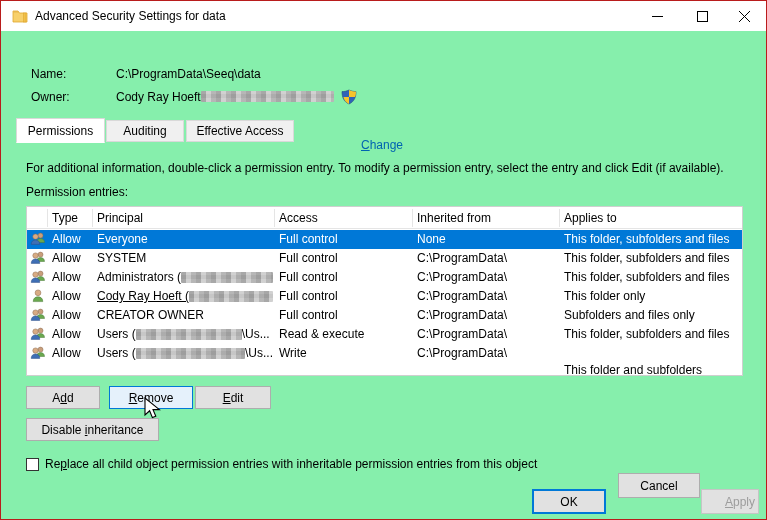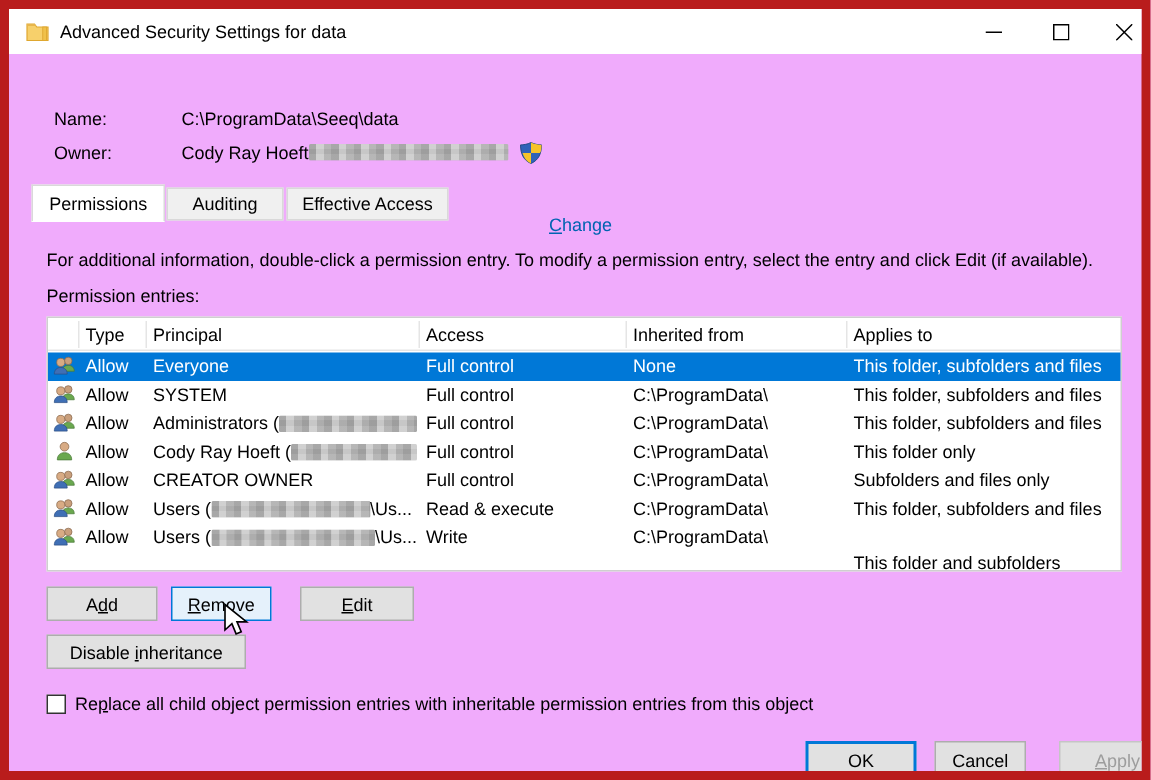--- a/index.html
+++ b/index.html
@@ -1,18 +1,18 @@
 <!DOCTYPE html>
 <html><head>
 <meta charset="utf-8">
 <style>
   * { margin:0; padding:0; box-sizing:border-box; }
   html,body { width:767px; height:520px; }
   body { font-family:"Liberation Sans","DejaVu Sans",sans-serif; font-size:12px; color:#000; background:#fff; }
-  #window { position:relative; width:767px; height:520px; background:#f0abfc; border:6px solid #b91c1c; overflow:hidden; }
+  #window { position:relative; width:767px; height:520px; background:#86efac; border:1px solid #b91c1c; overflow:hidden; }
 
   
   .titlebar { position:absolute; left:0; top:0; width:765px; height:30px; background:#ffffff; }
   .title-icon { position:absolute; left:11px; top:7px; width:16px; height:16px; }
   .title-text { position:absolute; left:34px; top:8px; font-size:12px; color:#000; white-space:nowrap; }
   .winbtn { position:absolute; top:0; width:45px; height:30px; display:flex; align-items:center; justify-content:center; }
   .winbtn svg { display:block; }
 
   .lbl { position:absolute; white-space:nowrap; }
 
@@ -170,21 +170,21 @@
           <span class="cell" style="left:252px; width:130px;">Full control</span>
           <span class="cell" style="left:390px; width:140px;">C:\ProgramData\</span>
           <span class="cell" style="left:537px; width:178px;">This folder, subfolders and files</span>
         </div>
         <div class="trow" style="top: 80px;">
           <svg class="rowicon" viewBox="0 0 16 16">
             <circle cx="8" cy="4.8" r="2.9" fill="#d8ab84" stroke="#8a6a4f" stroke-width="0.5"></circle>
             <path d="M3.2 13.6 C3.2 10.2 5.4 8.8 8 8.8 C10.6 8.8 12.8 10.2 12.8 13.6 Z" fill="#6aa84f" stroke="#4a7a38" stroke-width="0.5"></path>
           </svg>
           <span class="cell" style="left:25px; width:40px;">Allow</span>
-          <span class="cell principal-wrap" style="left:70px; width:176px;">
+          <span class="cell principal-wrap" style="left:70px; width:176px;text-decoration:underline;">
             <span>Cody Ray Hoeft (</span>
             <span class="blur" style="width:90px;"></span>
             <span></span>
           </span>
           <span class="cell" style="left:252px; width:130px;">Full control</span>
           <span class="cell" style="left:390px; width:140px;">C:\ProgramData\</span>
           <span class="cell" style="left:537px; width:178px;">This folder only</span>
         </div>
         <div class="trow" style="top: 99px;">
           <svg class="rowicon" viewBox="0 0 16 16">
@@ -235,21 +235,21 @@
           <span class="cell" style="left:252px; width:130px;">Write</span>
           <span class="cell" style="left:390px; width:140px;">C:\ProgramData\</span>
           <span class="cell" style="left:537px; width:178px;margin-top:17px;">This folder and subfolders</span>
         </div>
       </div>
   </div>
 
   <div class="btn" style="left:25px; top:385px; width:74px;">
       <span>A<u>d</u>d</span>
     </div>
-  <div class="btn hover" style="left:108px; top:385px; width:67px;">
+  <div class="btn hover" style="left:108px; top:385px; width:84px;">
       <span><u>R</u>emove</span>
     </div>
   <div class="btn" style="left:194px; top:385px; width:76px;">
       <span><u>E</u>dit</span>
     </div>
   <div class="btn" style="left:25px; top:417px; width:133px;">
       <span>Disable <u>i</u>nheritance</span>
     </div>
 
   <svg class="cursor" style="left:143px; top:396px;" width="20" height="24" viewBox="0 0 20 24">
@@ -257,20 +257,20 @@
   </svg>
 
   <div class="checkrow">
     <div class="checkbox"></div>
     <span>Re<u>p</u>lace all child object permission entries with inheritable permission entries from this object</span>
   </div>
 
   <div class="btn default" style="left:531px; top:488px; width:74px; height:25px;">
       <span>OK</span>
     </div>
-  <div class="btn" style="left:617px; top:488px; width:61px; height:25px;text-align:center;">
+  <div class="btn" style="left:617px; top:472px; width:82px; height:25px;text-align:center;">
       <span>Cancel</span>
     </div>
   <div class="btn disabled" style="left:700px; top:488px; width:58px; height:25px;padding-left:20px;">
       <span><u>A</u>pply</span>
     </div>
 
 </div>
 
 </body></html>

